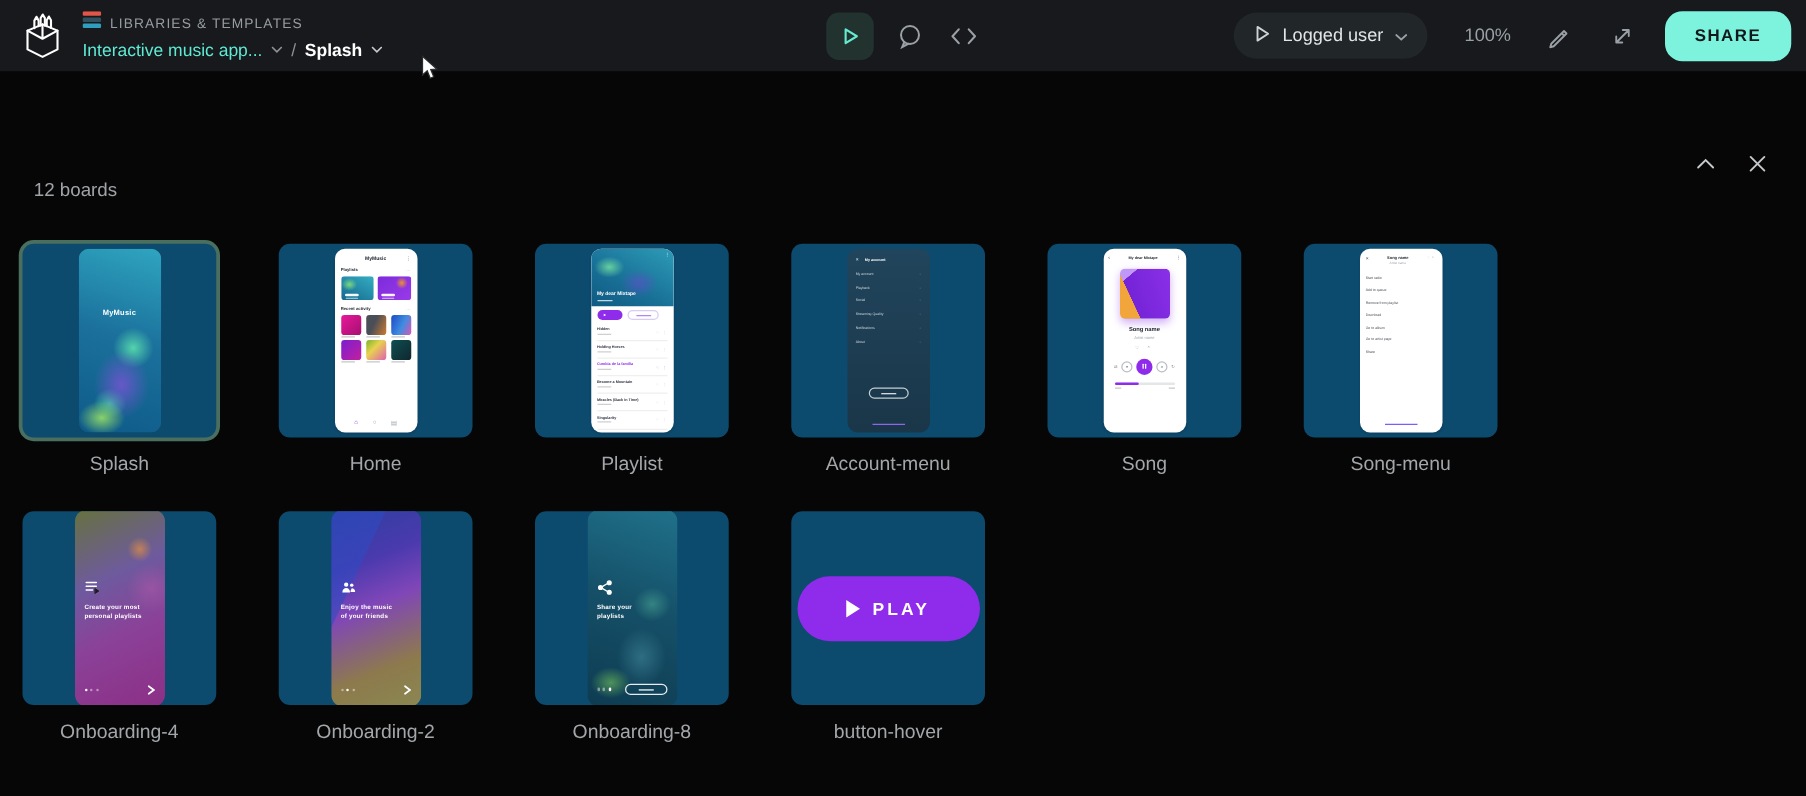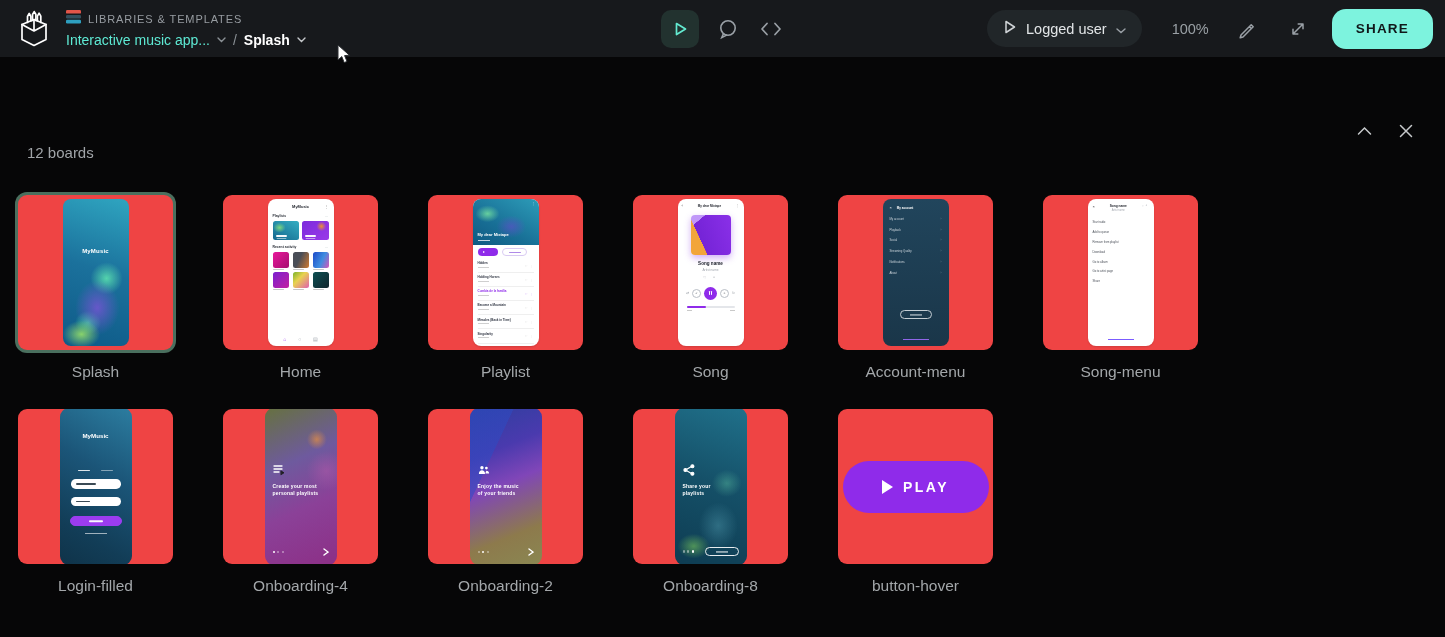--- a/index.html
+++ b/index.html
@@ -36,21 +36,21 @@
   
   .picker { padding-top:43px; }
   .picker-head { display:flex; align-items:center; padding:0 32px 0 27px; }
   .count { font-size:15px; color:#a0a4a8;margin-top:44px; }
   .head-icons { margin-left:auto; display:flex; align-items:center; gap:27px; }
   .head-icons button { background:none; border:none; cursor:pointer; display:flex; }
 
   .grid { display:grid; grid-template-columns:repeat(7,155px); column-gap:50px; padding-left:18px; margin-top:34px; }
   .grid.row2 { margin-top:27px; }
   .tile { display:flex; flex-direction:column; cursor:pointer; }
-  .card { position:relative; width:155px; height:155px; background:#ef4444; border-radius:9px; display:flex; align-items:center; justify-content:center; overflow:hidden; }
+  .card { position:relative; width:155px; height:155px; background:#0c4a6e; border-radius:9px; display:flex; align-items:center; justify-content:center; overflow:hidden; }
   .tile.selected .card { box-shadow:0 0 0 3px #4a6f5e; }
   .tile-label { margin-top:13px; height:19px; text-align:center; font-size:15.5px; color:#a3a7aa; }
 
   
   .ph { position:relative; overflow:hidden; }
   .ph.white { width:66px; height:147px; background:#fff; border-radius:8px; box-shadow:0 1px 2px rgba(0,0,0,.12); }
   .ph.fullb { width:72px; height:157px; border-radius:9px; }
 
   
   .ph.splash { width:66px; height:147px; border-radius:8px;
@@ -396,20 +396,52 @@
                   <span>Singularity</span>
                 </div>
           </div>
         </div>
           </div>
         <div class="tile-label">Playlist</div>
       </div>
 
       <div class="tile">
         <div class="card">
+            <div class="ph navy">
+          <div class="am-head">
+                <span class="am-x">×</span>
+                <span class="am-t">My account</span>
+              </div>
+          <div class="am-row">
+                <span>My account</span>
+              </div>
+          <div class="am-row">
+                <span>Playback</span>
+              </div>
+          <div class="am-row">
+                <span>Social</span>
+              </div>
+          <div class="am-row">
+                <span>Streaming Quality</span>
+              </div>
+          <div class="am-row">
+                <span>Notifications</span>
+              </div>
+          <div class="am-row">
+                <span>About</span>
+              </div>
+          <div class="am-btn"></div>
+          <div class="am-link"></div>
+        </div>
+          </div>
+        <div class="tile-label">Account-menu</div>
+      </div>
+
+      <div class="tile">
+        <div class="card">
             <div class="ph white songscr">
           <div class="s-head">
                 <span class="s-back">‹</span>
                 <span class="s-ht">My dear Mixtape</span>
                 <span class="s-kebab">⋮</span>
               </div>
           <div class="s-art"></div>
           <div class="s-title">Song name</div>
           <div class="s-sub">Artist name</div>
           <div class="s-soc">♡ ^</div>
@@ -428,52 +460,20 @@
                 <i></i>
                 <i></i>
               </div>
         </div>
           </div>
         <div class="tile-label">Song</div>
       </div>
 
       <div class="tile">
         <div class="card">
-            <div class="ph navy">
-          <div class="am-head">
-                <span class="am-x">×</span>
-                <span class="am-t">My account</span>
-              </div>
-          <div class="am-row">
-                <span>My account</span>
-              </div>
-          <div class="am-row">
-                <span>Playback</span>
-              </div>
-          <div class="am-row">
-                <span>Social</span>
-              </div>
-          <div class="am-row">
-                <span>Streaming Quality</span>
-              </div>
-          <div class="am-row">
-                <span>Notifications</span>
-              </div>
-          <div class="am-row">
-                <span>About</span>
-              </div>
-          <div class="am-btn"></div>
-          <div class="am-link"></div>
-        </div>
-          </div>
-        <div class="tile-label">Account-menu</div>
-      </div>
-
-      <div class="tile">
-        <div class="card">
             <div class="ph white smenu">
           <div class="sm-head">
             <span class="sm-x">×</span>
             <span class="sm-col">
                   <span class="sm-t">Song name</span>
                   <span class="sm-s">Artist name</span>
                 </span>
             <span class="sm-ic">♡^</span>
           </div>
           <div class="sm-items">
@@ -488,36 +488,20 @@
           <div class="sm-link"></div>
         </div>
           </div>
         <div class="tile-label">Song-menu</div>
       </div>
 
     </div>
 
     <div class="grid row2">
 
-      <div class="tile">
-        <div class="card">
-            <div class="ph fullb loginv filled">
-          <div class="lg-title">MyMusic</div>
-          <div class="lg-tabs">
-                <i class="active"></i>
-                <i class="inactive"></i>
-              </div>
-          <div class="lg-input"></div>
-          <div class="lg-input"></div>
-          <div class="lg-btn"></div>
-          <div class="lg-link"></div>
-        </div>
-          </div>
-        <div class="tile-label">Login-filled</div>
-      </div>
 
       <div class="tile">
         <div class="card">
             <div class="ph fullb ob ob1">
           <svg class="ob-icon" viewBox="0 0 12 12" fill="none" stroke="#fff" stroke-width="1.3" stroke-linecap="round">
             <path d="M1 2 L9 2 M1 5 L9 5 M1 8 L6 8"></path>
                 <path d="M8.2 7 L11 8.8 L8.2 10.6 Z" fill="#1c1c1c" stroke="#1c1c1c" stroke-width=".8"></path>
           </svg>
           <div class="ob-cap">Create your most personal playlists</div>
           <div class="ob-foot">

